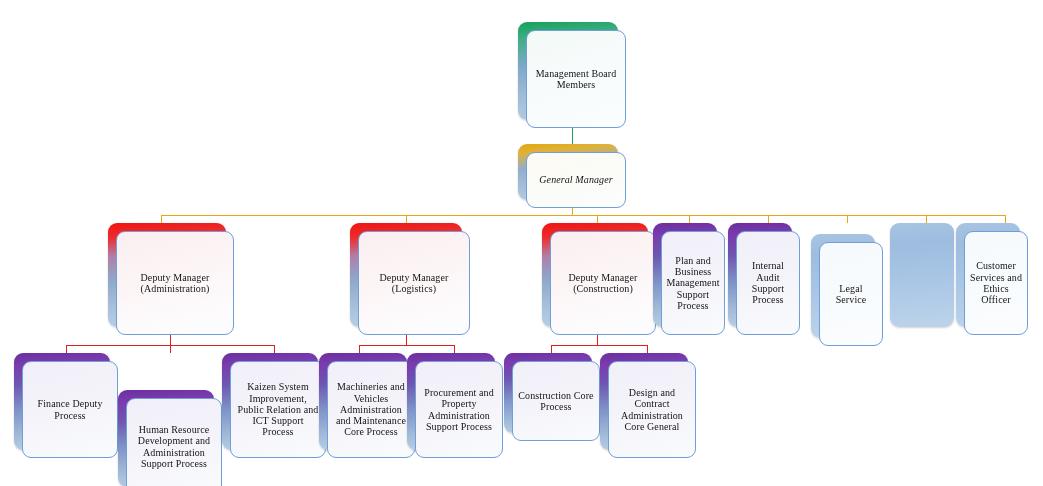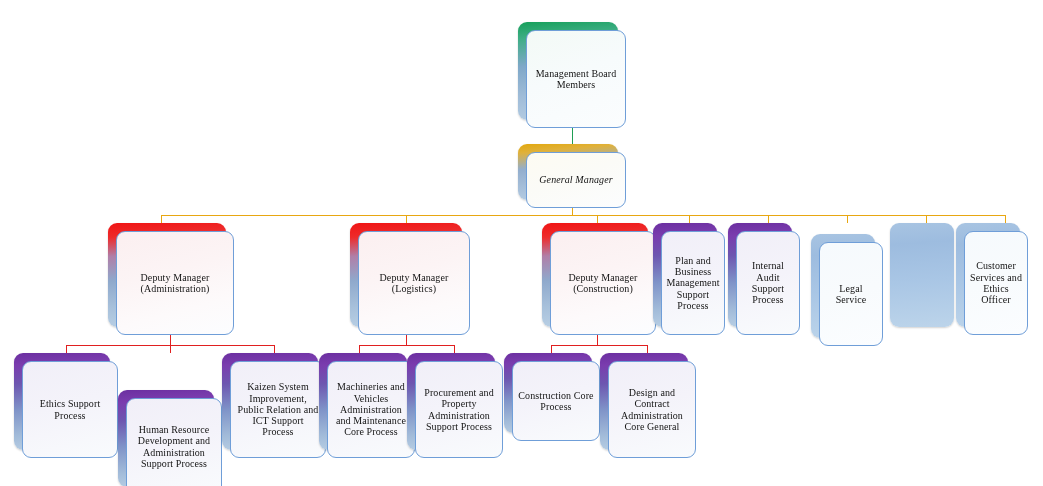--- a/index.html
+++ b/index.html
@@ -192,21 +192,21 @@
   <div class="node" style="left:956px; top:223px; width:72px; height:112px;">
     <div class="plate blue"></div>
     <div class="face blue">
       <span class="label">Customer Services and Ethics Officer</span>
     </div>
   </div>
 
   <div class="node" style="left:14px; top:353px; width:104px; height:105px;">
     <div class="plate purple"></div>
     <div class="face purple">
-      <span class="label">Ethics Support Process</span>
+      <span class="label">Finance Deputy Process</span>
     </div>
   </div>
 
   <div class="node" style="left:118px; top:353px; width:104px; height:105px;margin-top:37px;">
     <div class="plate purple"></div>
     <div class="face purple">
       <span class="label">Human Resource Development and Administration Support Process</span>
     </div>
   </div>
 

